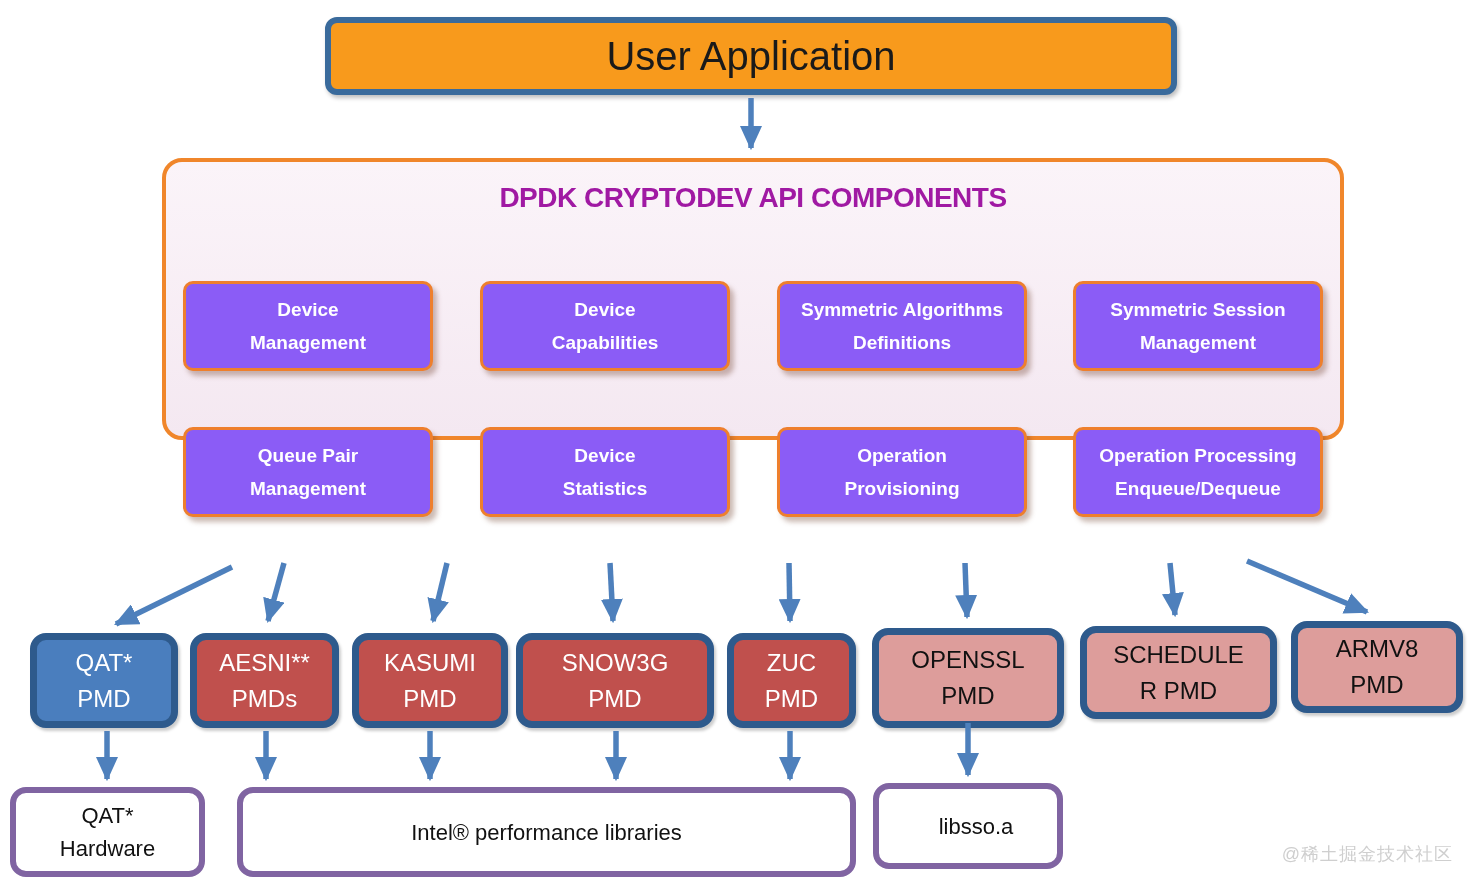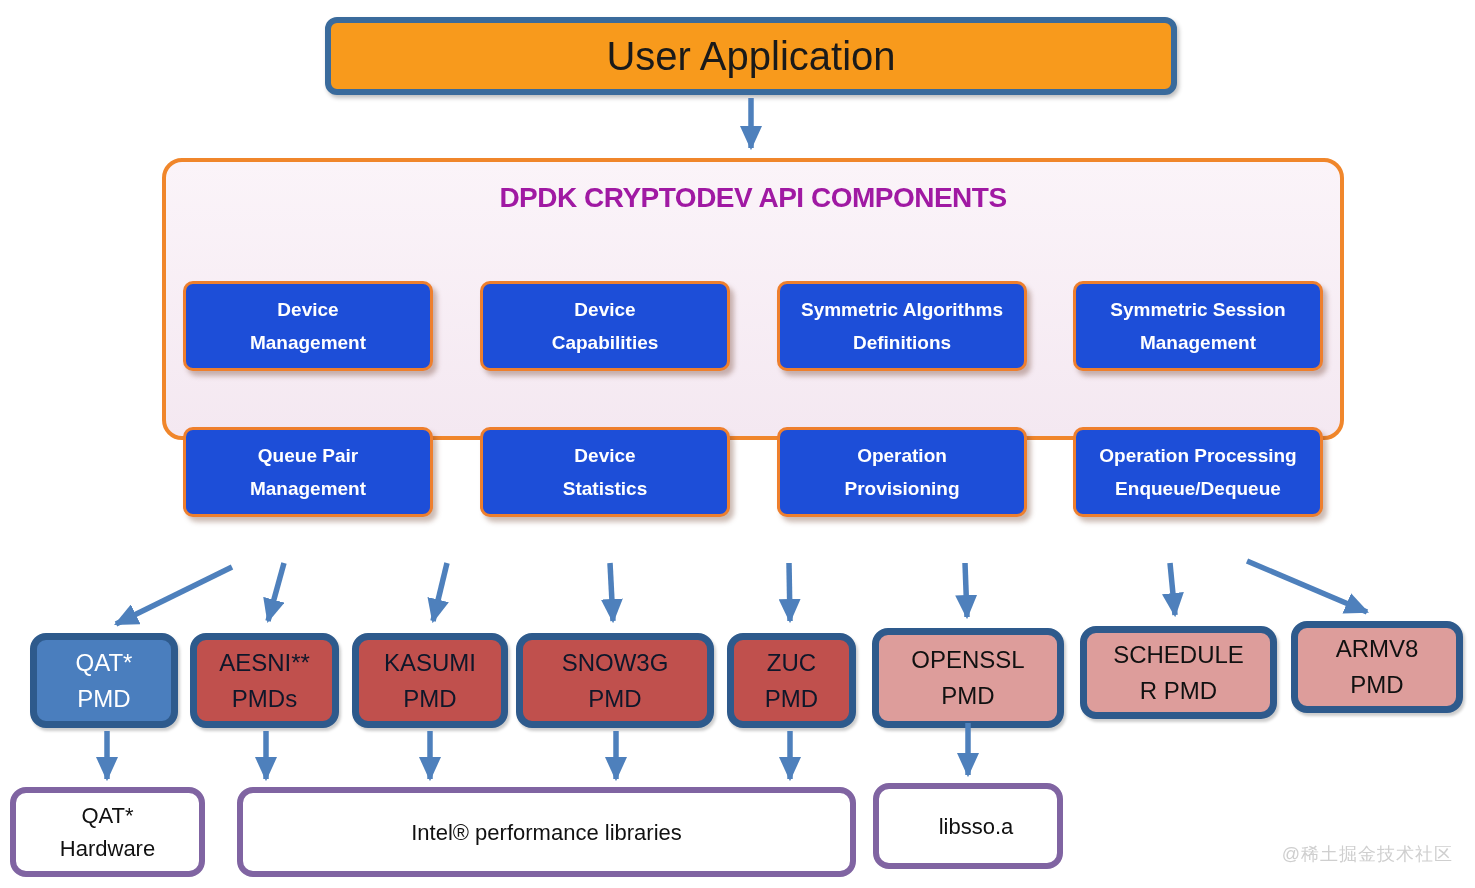--- a/index.html
+++ b/index.html
@@ -27,33 +27,33 @@
     position:absolute;left:162px;top:158px;width:1182px;height:282px;
     background:linear-gradient(180deg,#FBF4F9 0%,#F4E8F1 100%);
     border:4px solid #F0862B;border-radius:20px;box-sizing:border-box;padding-left:20px;
   }
   #api-title{
     position:absolute;left:0;right:0;top:20px;text-align:center;
     font-size:28px;font-weight:bold;color:#A019A3;letter-spacing:-0.5px;
   }
   .component{
     width:250px;height:90px;
-    background:#1d4ed8;border:3px solid #EE7F2D;border-radius:10px;
+    background:#8b5cf6;border:3px solid #EE7F2D;border-radius:10px;
     color:#ffffff;font-size:19px;font-weight:bold;line-height:1.75;
     box-shadow:4px 5px 5px rgba(110,60,40,0.35);
   }
 
   
   .pmd{
     border:7px solid #2E5A8C;border-radius:16px;
     font-size:24px;line-height:1.5;
     box-shadow:2px 3px 3px rgba(0,0,0,0.2);
   }
   .pmd-blue{background:#4A7EBE;color:#ffffff;}
-  .pmd-red{background:#C0504D;color:#0f172a;}
+  .pmd-red{background:#C0504D;color:#ffffff;}
   .pmd-pink{background:#DD9D9B;color:#111111;}
   #pmd-qat      {left:30px;  top:633px;width:148px;height:95px;}
   #pmd-aesni    {left:190px; top:633px;width:149px;height:95px;}
   #pmd-kasumi   {left:352px; top:633px;width:156px;height:95px;}
   #pmd-snow3g   {left:516px; top:633px;width:198px;height:95px;}
   #pmd-zuc      {left:727px; top:633px;width:129px;height:95px;}
   #pmd-openssl  {left:872px; top:628px;width:192px;height:100px;}
   #pmd-scheduler{left:1080px;top:626px;width:197px;height:93px;}
   #pmd-armv8    {left:1291px;top:621px;width:172px;height:92px;}
 

